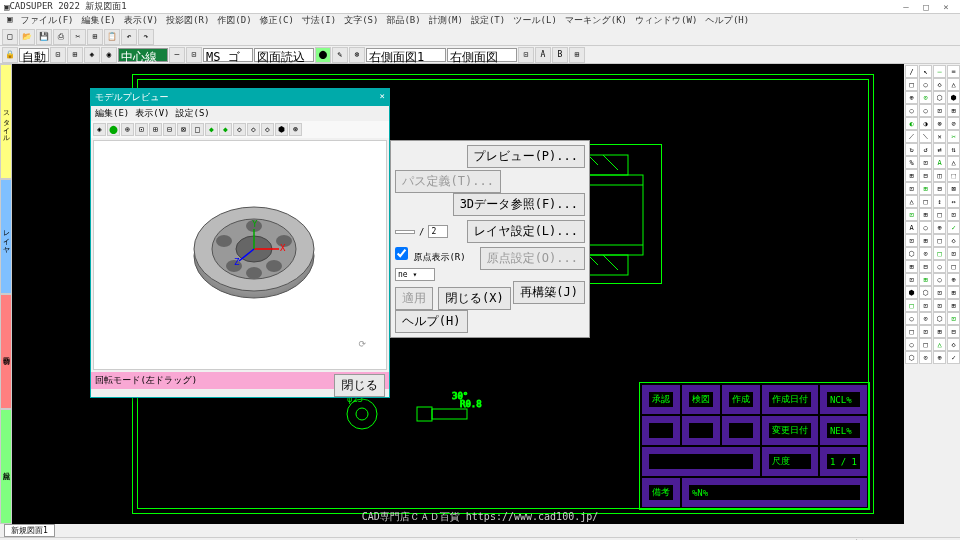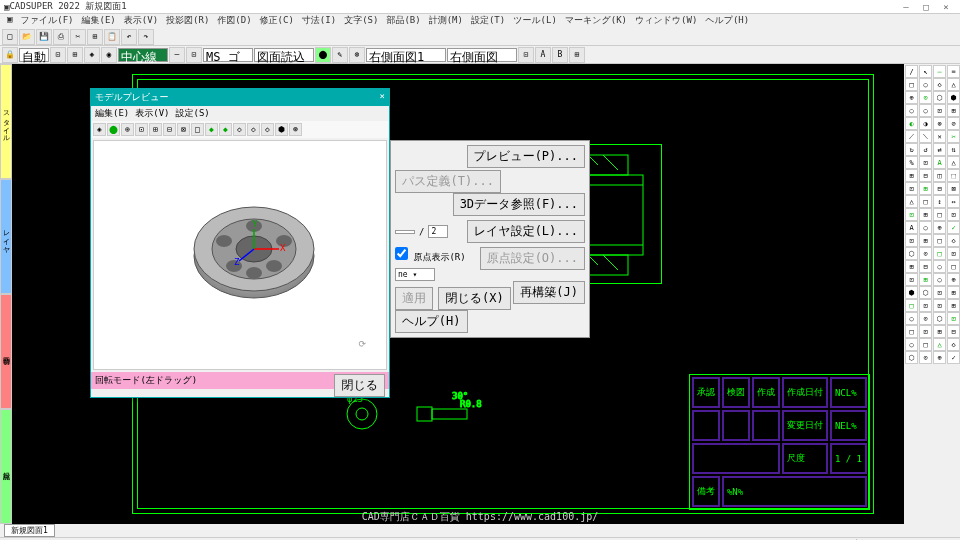--- a/index.html
+++ b/index.html
@@ -26,21 +26,21 @@
 .dlgmenu{background:#f0f0f0;padding:1px 4px;display:flex;gap:6px}
 .dlgtb{background:#f8f8f8;padding:2px;display:flex;gap:1px;flex-wrap:wrap}
 .dlgtb .tbtn{width:13px;height:13px}
 .preview{background:#fff;margin:2px;height:230px;position:relative;border:1px solid #ccc}
 .flange{position:absolute;left:90px;top:50px;width:140px;height:140px}
 .status{background:#f9a8d4;padding:2px 4px;font-size:8px}
 .btn{background:#e8e8e8;border:1px solid #999;padding:2px 6px;font-size:12px;display:inline-block}
 .dialog2{position:absolute;background:#f0f0f0;border:1px solid #999;padding:4px}
 .field{background:#fff;border:1px solid #999;padding:1px 2px;font-size:8px;display:inline-block}
 .titleblock{position:absolute;border:1px solid #0f0;color:#0f0;font-size:7px}
-.titleblock td{border:2px solid #4c1d95;padding:7px 3px}
+.titleblock td{border:7px solid #4c1d95;padding:1px 3px}
 .statusbar{height:14px;background:#f0f0f0;border-top:1px solid #ccc;display:flex;align-items:center;padding:0 4px;font-size:8px;color:#444}
 .statusbar .spacer{flex:1}
 .tab{background:#fff;border:1px solid #999;padding:1px 6px;font-size:8px}
 .watermark{position:absolute;bottom:16px;left:0;right:0;text-align:center;color:#ccc;font-size:10px;pointer-events:none}
 .drawview{position:absolute;border:1px solid #0f0}
 .partshape{stroke:#0f0;fill:none;stroke-width:1}
 </style>
 </head>
 <body>
 

